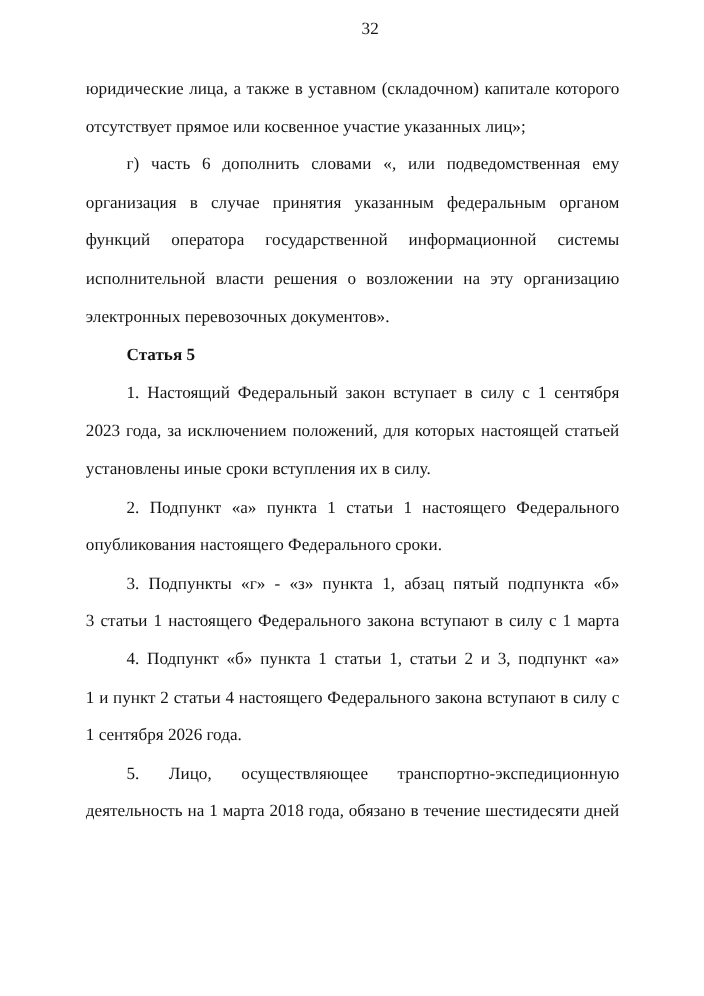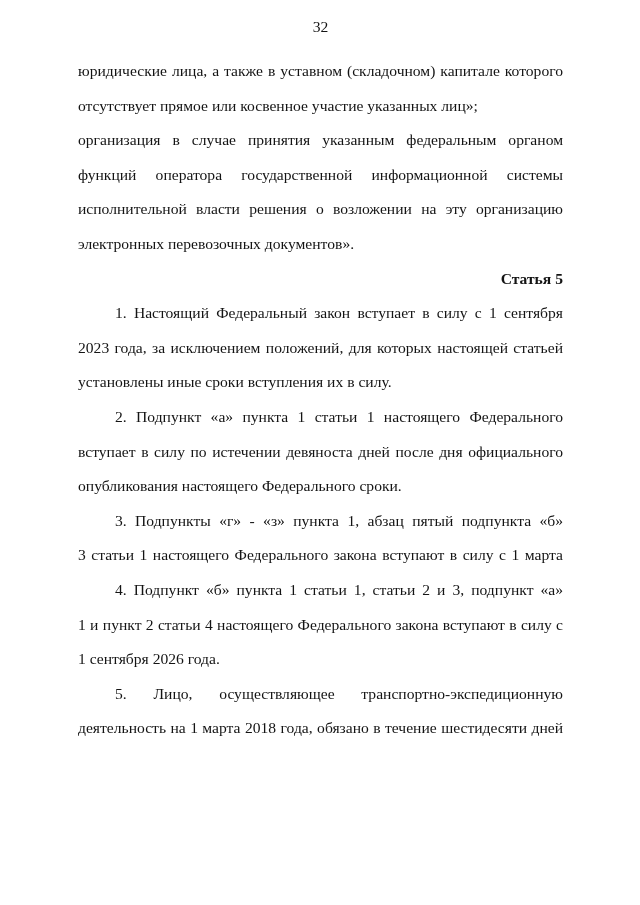--- a/index.html
+++ b/index.html
@@ -13,29 +13,29 @@
     overflow: hidden;
   }
   .page {
     position: absolute;
     inset: 0;
     background: #ffffff;
   }
   .page-number {
     position: absolute;
     top: 17px;
-    left: 78px;
+    left: 94px;
     width: 485px;
     text-align: center;
     font-size: 15.6px;
     line-height: 20px;
   }
   .textblock {
     position: absolute;
-    top: 54px;
+    top: 64px;
     left: 78px;
     width: 485px;
     font-size: 15.6px;
   }
   .line {
     height: 34.6px;
     line-height: 34.6px;
     overflow: hidden;
     white-space: normal;
   }
@@ -44,57 +44,56 @@
     text-align-last: justify;
   }
   .end {
     text-align: left;
   }
   .ind {
     padding-left: 37px;
   }
   .bold {
     font-weight: bold;
-    text-align: right;
   }
 </style>
 </head>
 <body>
 
 <div class="page">
 
   <div class="page-number">32</div>
 
   <div class="textblock">
 
     <div>
       <div class="line fill">юридические лица, а также в уставном (складочном) капитале которого</div>
       <div class="line end">отсутствует прямое или косвенное участие указанных лиц»;</div>
     </div>
 
     <div>
+      <div class="line fill ind">г) часть 6 дополнить словами «, или подведомственная ему</div>
       <div class="line fill">организация в случае принятия указанным федеральным органом</div>
       <div class="line fill">функций оператора государственной информационной системы</div>
       <div class="line fill">исполнительной власти решения о возложении на эту организацию</div>
       <div class="line end">электронных перевозочных документов».</div>
     </div>
 
     <div>
       <div class="line end ind bold">Статья 5</div>
     </div>
 
     <div>
       <div class="line fill ind">1. Настоящий Федеральный закон вступает в силу с 1 сентября</div>
       <div class="line fill">2023 года, за исключением положений, для которых настоящей статьей</div>
       <div class="line end">установлены иные сроки вступления их в силу.</div>
     </div>
 
     <div>
       <div class="line fill ind">2. Подпункт «а» пункта 1 статьи 1 настоящего Федерального закона</div>
-      <div class="line fill">вступает в силу по истечении девяноста дней после дня официального</div>
       <div class="line end">опубликования настоящего Федерального сроки.</div>
     </div>
 
     <div>
       <div class="line fill ind">3. Подпункты «г» - «з» пункта 1, абзац пятый подпункта «б» пункта</div>
       <div class="line fill">3 статьи 1 настоящего Федерального закона вступают в силу с 1 марта</div>
     </div>
 
     <div>
       <div class="line fill ind">4. Подпункт «б» пункта 1 статьи 1, статьи 2 и 3, подпункт «а» пункта</div>

